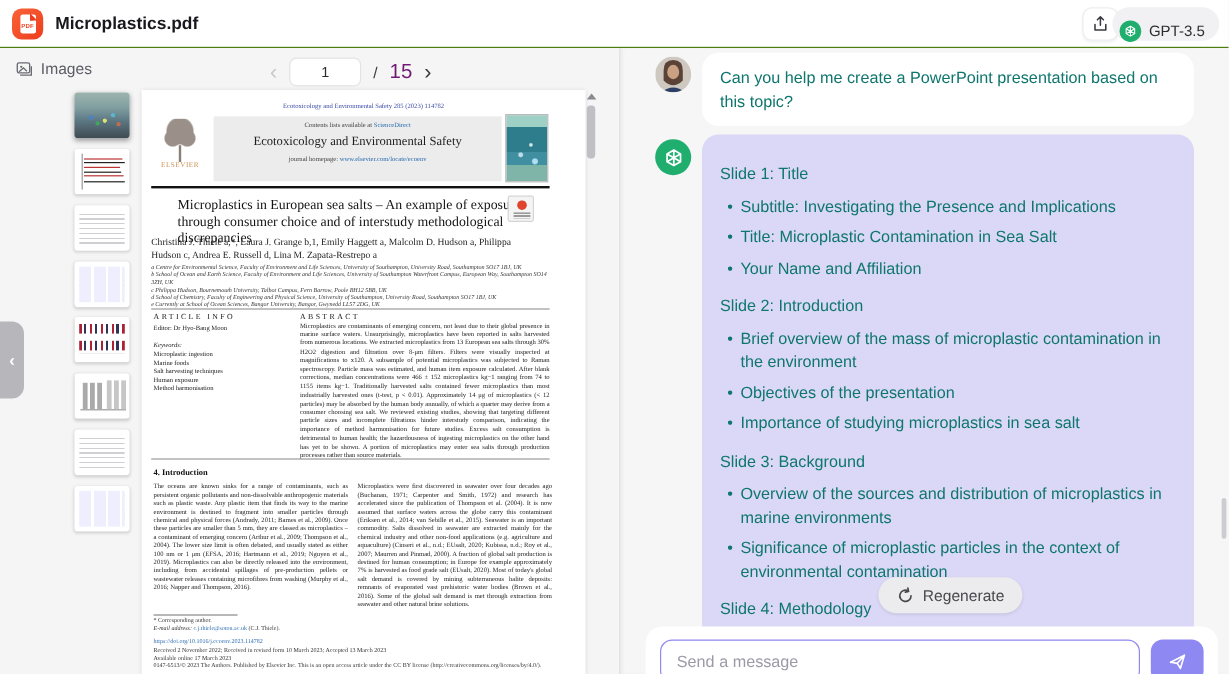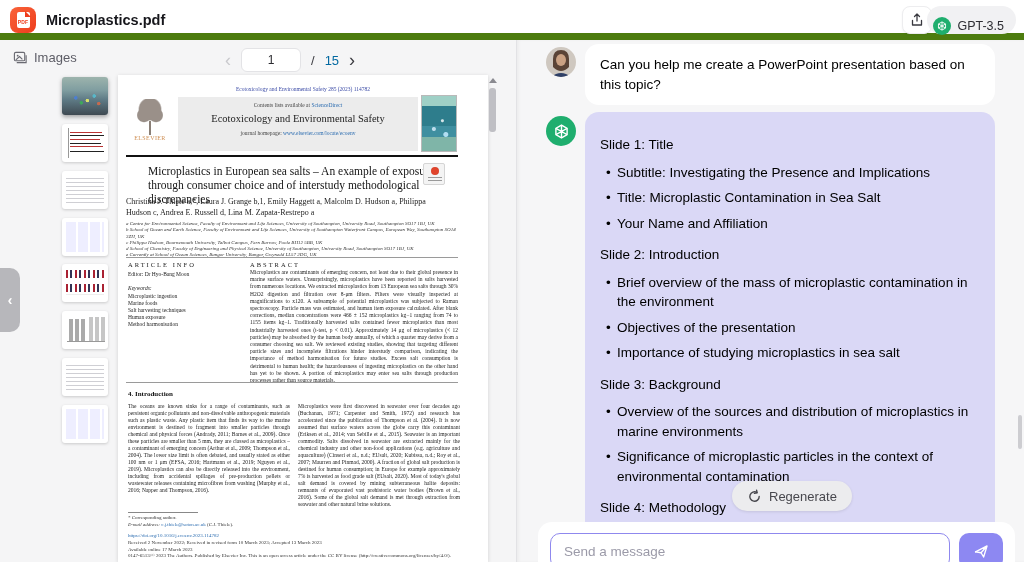--- a/index.html
+++ b/index.html
@@ -1,20 +1,20 @@
 <!DOCTYPE html>
 <html><head>
 <meta charset="utf-8">
 <style>
   * { margin:0; padding:0; box-sizing:border-box; }
   html,body { width:1024px; height:562px; overflow:hidden; font-family:"Liberation Sans", sans-serif; }
   .app { position:relative; width:1024px; height:562px; background:#f5f5f6; overflow:hidden; }
 
   
-  .hdr { position:absolute; left:0; top:0; width:1024px; height:40px; background:#fff; border-bottom:7px solid #4d7c0f; z-index:30; }
+  .hdr { position:absolute; left:0; top:0; width:1024px; height:40px; background:#fff; border-bottom:1px solid #4d7c0f; z-index:30; }
   .app-icon { position:absolute; left:10px; top:7px; width:26px; height:26px; border-radius:8px;
               background:linear-gradient(135deg,#f9633a,#ee3d1c); display:flex; align-items:center; justify-content:center; }
   .app-icon .doc { position:relative; width:13px; height:16px; background:#fff; border-radius:2px; }
   .app-icon .doc::after { content:""; position:absolute; right:-1px; top:-1px; border:3px solid transparent;
               border-left-color:#ee3d1c; border-bottom-color:#ee3d1c; }
   .app-icon .doc span { position:absolute; left:0; right:0; bottom:3px; font-size:5px; font-weight:bold; color:#ee3d1c; text-align:center; letter-spacing:.2px; }
   .hdr-title { position:absolute; left:46px; top:12px; font-size:14.5px; font-weight:bold; color:#17171c; }
   .share-btn { position:absolute; right:92px; top:6px; width:30px; height:28px; background:#fff; border:1px solid #ededef;
                border-radius:8px; box-shadow:0 1px 2px rgba(0,0,0,.05); display:flex; align-items:center; justify-content:center; cursor:pointer; }
   .gpt-pill { position:absolute; right:8px; top:6px; height:28px; border-radius:14px; background:#f1f1f3;
@@ -24,21 +24,21 @@
 
   
   .viewer { position:absolute; left:0; top:40px; width:516px; height:522px; background:#f5f5f6; overflow:hidden; }
   .images-toggle { position:absolute; left:13px; top:10px; display:flex; align-items:center; gap:6px; color:#5d5d66; font-size:13px; cursor:pointer; }
   .pagenav { position:absolute; left:225px; top:8px; display:flex; align-items:center; gap:10px; }
   .nav-prev { color:#c9c9cd; font-size:18px; line-height:18px; cursor:default; }
   .nav-next { color:#3a3a40; font-size:18px; line-height:18px; cursor:pointer; }
   .page-input { width:60px; height:24px; border:1px solid #e3e3e6; border-radius:6px; background:#fff; text-align:center;
                 font-size:12px; color:#2b2b30; font-family:"Liberation Sans",sans-serif; }
   .page-sep { font-size:13px; color:#3a3a40; }
-  .page-total { font-size:13px; color:#0369a1; }
+  .page-total { font-size:17px; color:#701a75; }
 
   
   .thumb { position:absolute; left:62px; width:46px; height:38px; background:#fff; border-radius:3px;
            box-shadow:0 1px 3px rgba(0,0,0,.18); cursor:pointer; overflow:hidden; }
   .t-photo { background:linear-gradient(180deg,#9db4ad 0%,#7f9da0 35%,#5e7a85 60%,#3f4a52 100%);
              box-shadow:0 2px 4px rgba(0,0,0,.35); }
   .t-photo::after { content:""; position:absolute; inset:0;
              background:radial-gradient(circle at 30% 55%, #4d7fd0 0 1.5px, transparent 2px),
                         radial-gradient(circle at 55% 62%, #d9e26a 0 1.5px, transparent 2px),
                         radial-gradient(circle at 70% 50%, #58b7c9 0 1.5px, transparent 2px),
@@ -125,21 +125,21 @@
   .p-col { position:absolute; top:328px; width:162px; font-size:5.5px; line-height:7px; text-align:justify; color:#222; }
   .p-foot { position:absolute; left:10px; width:332px; font-size:5px; line-height:6.5px; color:#333; }
   .blue { color:#2b6cb0; }
   .p-footrule { position:absolute; left:10px; top:437px; width:70px; height:0.5px; background:#888; }
 
   
   .chat { position:absolute; left:516px; top:40px; width:508px; height:522px; background:#f6f6f7;
           border-left:1px solid #e2e2e5; box-shadow:inset 2px 0 3px rgba(0,0,0,.04); overflow:hidden; }
   .avatar { position:absolute; width:30px; height:30px; border-radius:50%; overflow:hidden; }
   .bubble { position:absolute; left:68px; width:410px; border-radius:14px; padding:11px 15px;
-            font-size:13.5px; line-height:19.5px; color:#000000; }
+            font-size:13.5px; line-height:19.5px; color:#0f766e; }
   .u-bubble { top:4px; background:#fff; }
   .a-bubble { top:72px; background:#dad8f6; height:470px; }
   .a-avatar { left:29px; top:76px; background:#1fae6e; display:flex; align-items:center; justify-content:center; }
   .u-avatar { left:29px; top:7px; }
   .slide-h { margin-top:12px; font-weight:500; }
   .bullets { margin-top:8px; }
   .bullet { position:relative; padding-left:17px; margin-top:6px; }
   .bullet::before { content:"•"; position:absolute; left:6px; top:0; }
   .regen { position:absolute; left:215px; top:441px; height:30px; border-radius:15px; background:#ececee;
            border:none; box-shadow:0 1px 3px rgba(0,0,0,.10); display:flex; align-items:center; gap:7px;

